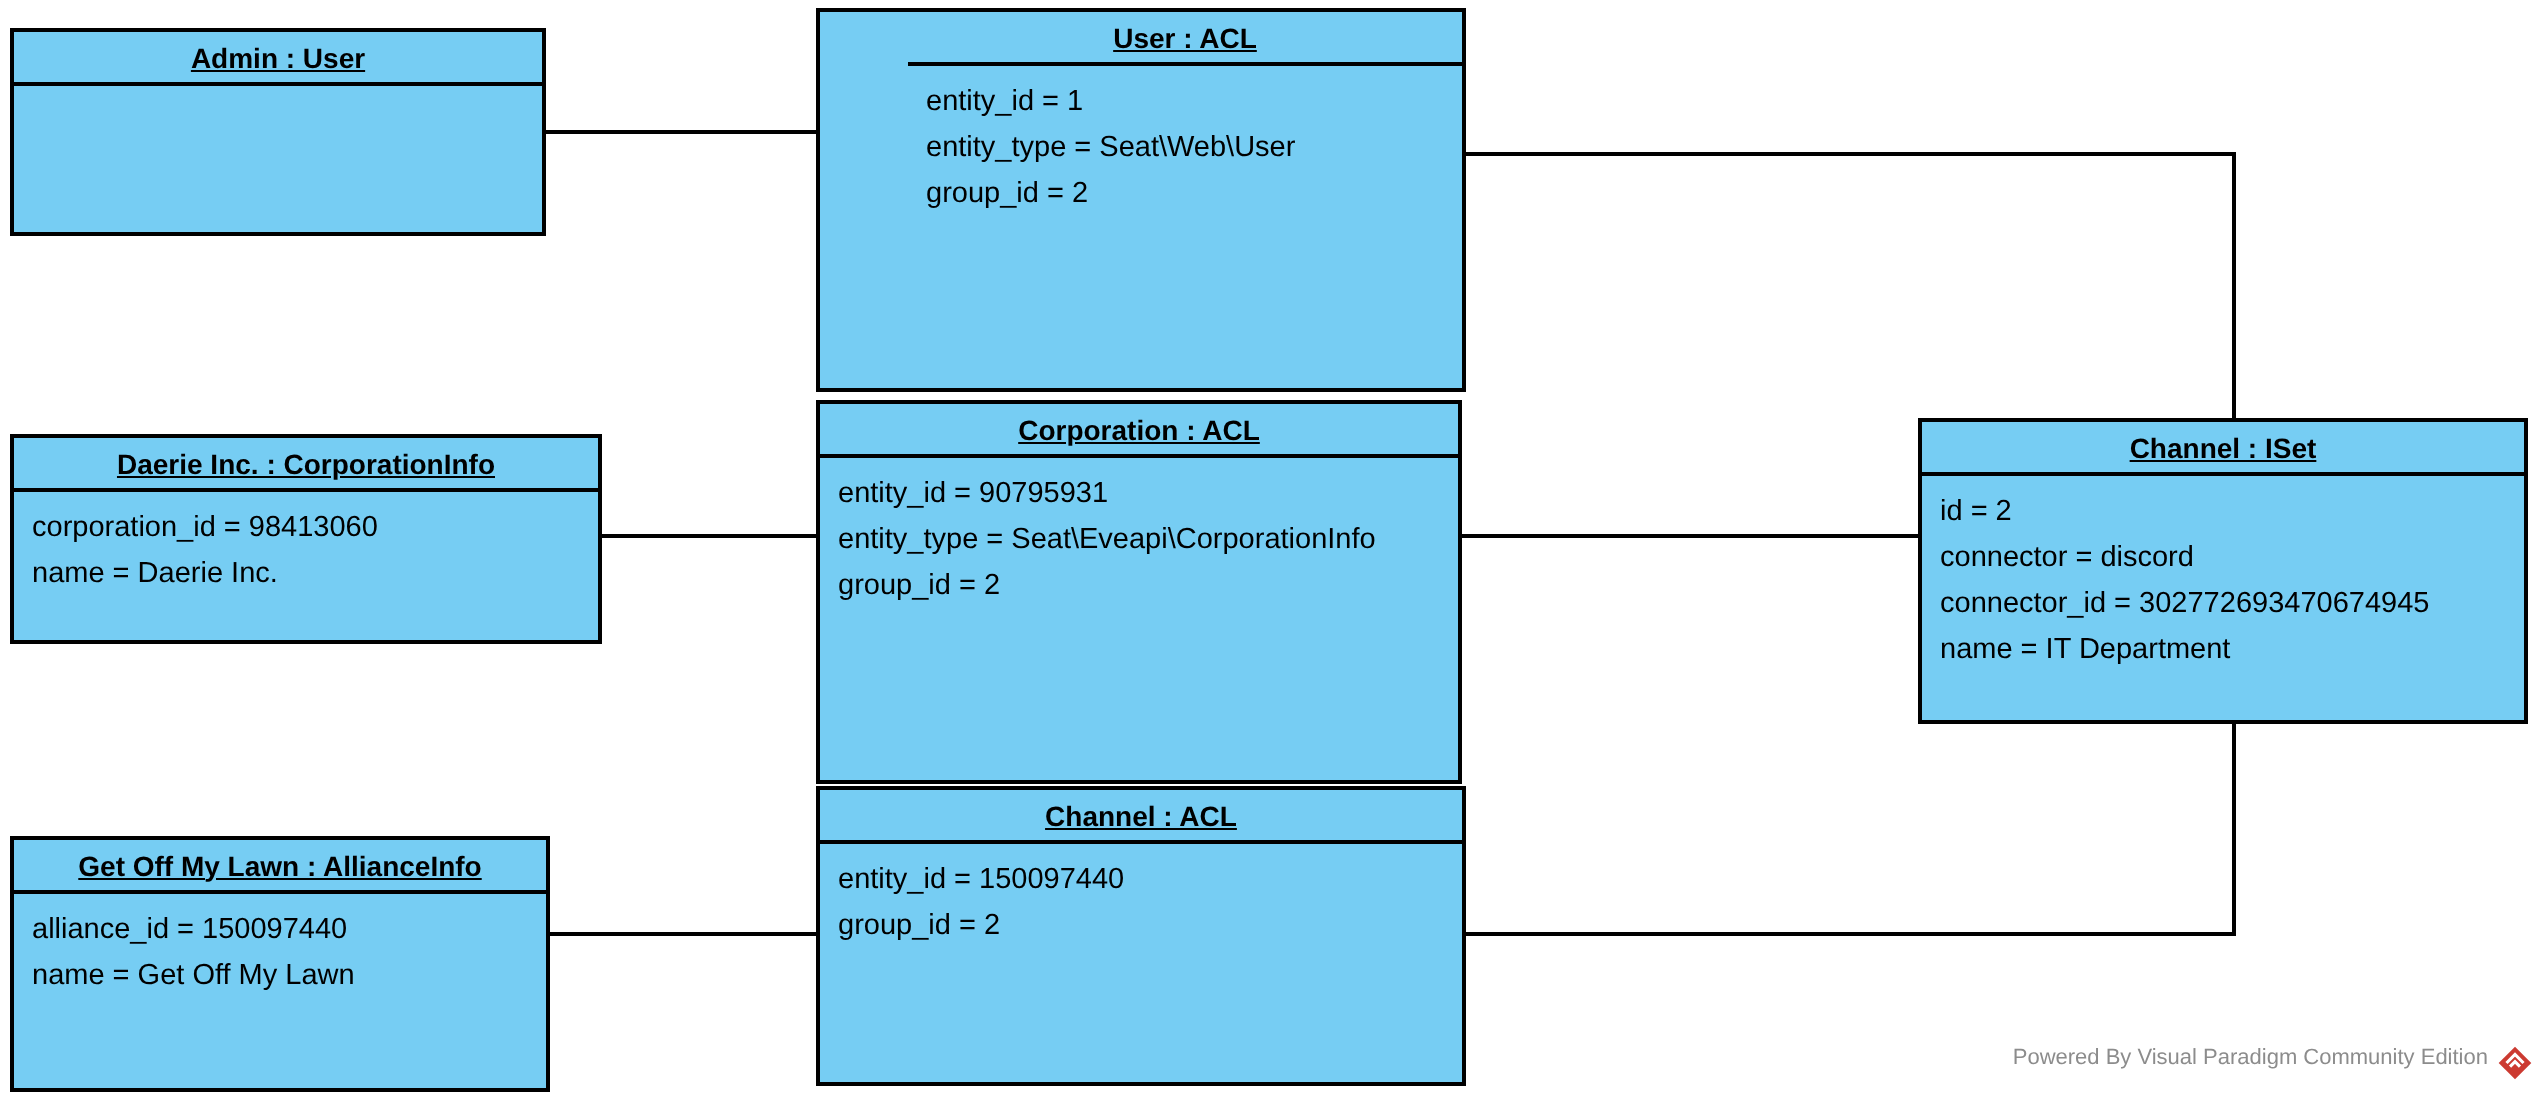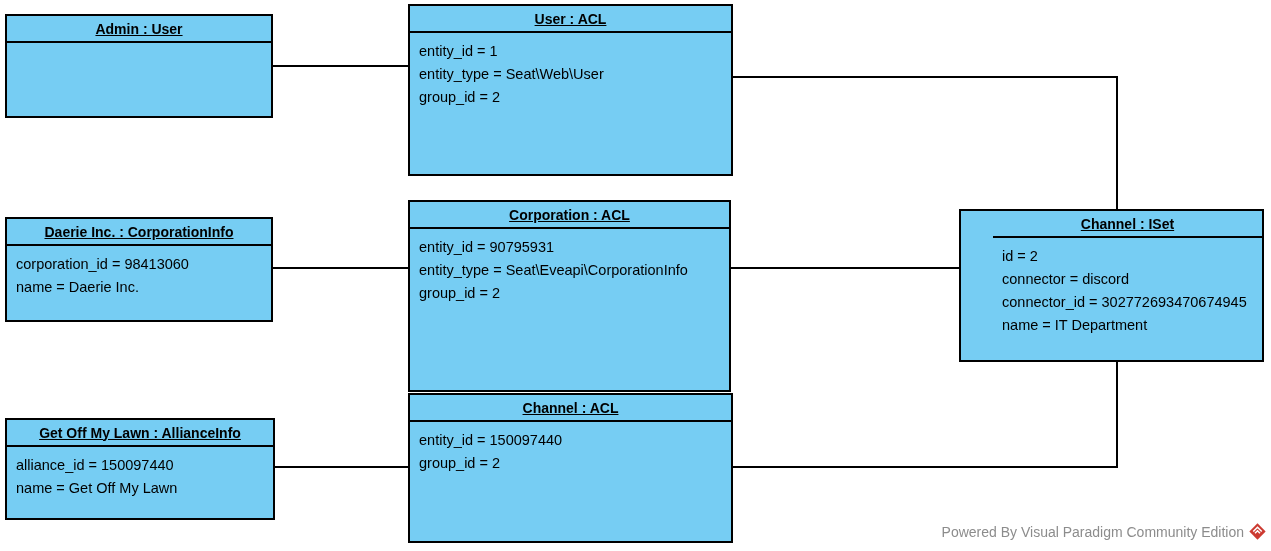--- a/index.html
+++ b/index.html
@@ -32,45 +32,44 @@
     color: #000;
     white-space: nowrap;
   }
 
   .edge { position: absolute; background: #000000; }
   .edge.h { height: 2px; }
   .edge.v { width: 2px; }
 
   
   #node-admin-user        { left: 5px;   top: 14px;  width: 268px; height: 104px; }
-  #node-user-acl          { left: 408px; top: 4px;   width: 325px; height: 172px; }
-  #node-daerie-corpinfo   { left: 5px;   top: 217px; width: 268px; height: 105px; }
+  #node-user-acl          { left: 408px; top: 4px;   width: 325px; height: 192px; padding-left: 44px; }
+  #node-daerie-corpinfo   { left: 5px;   top: 217px; width: 296px; height: 105px; }
   #node-corporation-acl   { left: 408px; top: 200px; width: 323px; height: 192px; }
-  #node-channel-iset      { left: 959px; top: 209px; width: 305px; height: 153px; padding-left: 32px; }
-  #node-goml-allianceinfo { left: 5px;   top: 418px; width: 270px; height: 102px; }
+  #node-channel-iset      { left: 959px; top: 209px; width: 305px; height: 153px; }
+  #node-goml-allianceinfo { left: 5px;   top: 418px; width: 270px; height: 128px; }
   #node-alliance-acl      { left: 408px; top: 393px; width: 325px; height: 150px; }
 
   
   #edge-admin-useracl          { left: 273px;  top: 65px;  width: 135px; }
   #edge-useracl-channel-h      { left: 733px;  top: 76px;  width: 385px; }
   #edge-useracl-channel-v      { left: 1116px; top: 76px;  height: 133px; }
   #edge-daerie-corpacl         { left: 273px;  top: 267px; width: 135px; }
   #edge-corpacl-channel        { left: 731px;  top: 267px; width: 228px; }
   #edge-goml-allianceacl       { left: 275px;  top: 466px; width: 133px; }
   #edge-allianceacl-channel-h  { left: 733px;  top: 466px; width: 385px; }
   #edge-allianceacl-channel-v  { left: 1116px; top: 362px; height: 106px; }
 
   .watermark {
     position: absolute;
     top: 523px;
     right: 5px;
     display: flex;
-    align-items: center;
     gap: 5px;
-    font-size: 14px;
+    font-size: 11px;
     color: #8c8c8c;
     white-space: nowrap;
   }
   .watermark svg { display: block; }
 </style>
 </head>
 <body>
 
 <div class="canvas">
 

